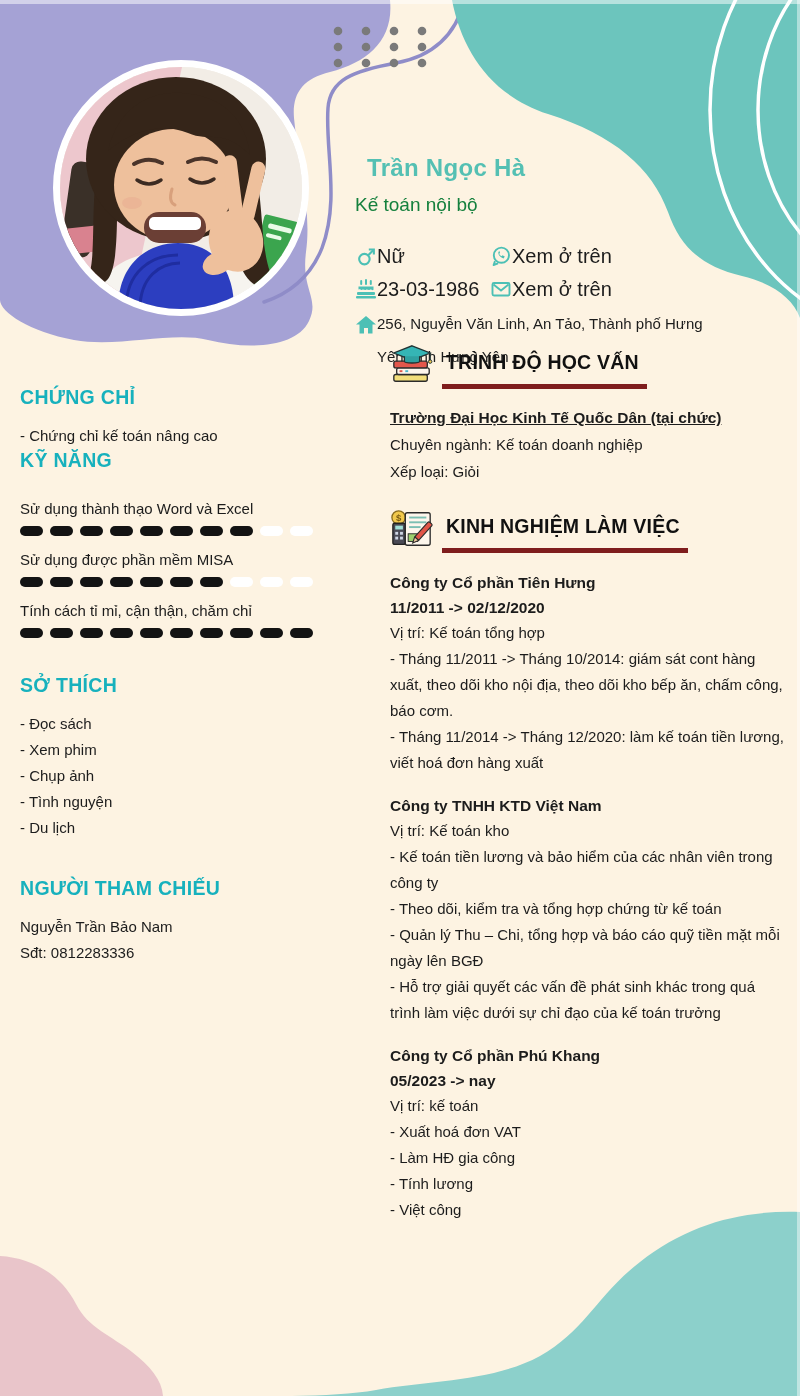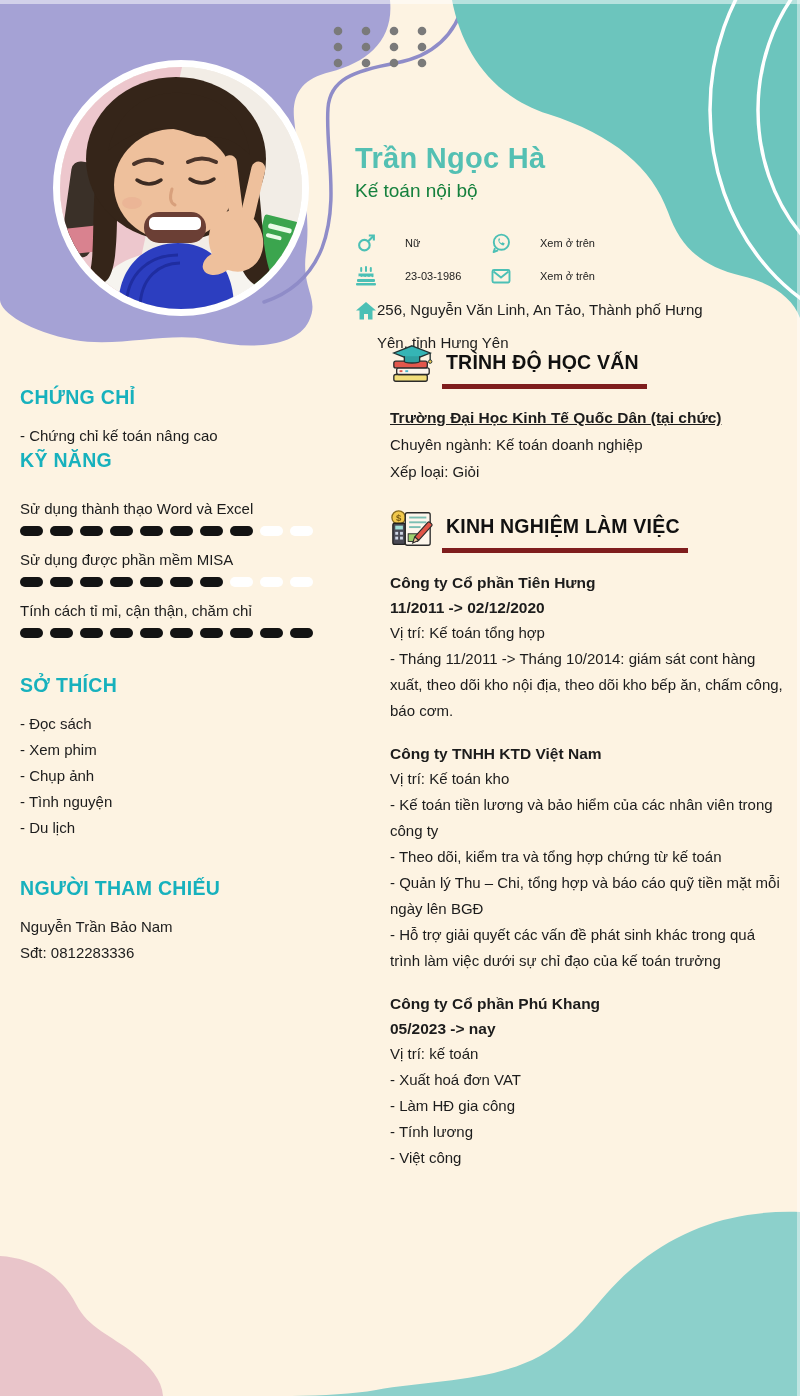--- a/index.html
+++ b/index.html
@@ -15,25 +15,25 @@
 
   
   .photo{
     position:absolute;left:53px;top:60px;width:242px;height:242px;
     border:7px solid #fff;border-radius:50%;overflow:hidden;z-index:2;background:#f2ede6;
   }
   .photo svg{display:block;}
 
   
   .hero{position:absolute;left:355px;top:142px;width:430px;z-index:3;}
-  .hero h1{margin:0;font-size:29px;line-height:1.15;font-weight:bold;color:#54c0b3;letter-spacing:.3px;}
+  .hero h1{margin:12px;font-size:24px;line-height:1.15;font-weight:bold;color:#54c0b3;letter-spacing:.3px;}
   .hero .subtitle{margin-top:5px;font-size:19px;color:#15803d;}
   .contact{margin-top:24px;}
   .c-row{display:flex;align-items:center;height:33px;}
-  .c-cell{display:flex;align-items:center;gap:28px;font-size:11px;}
+  .c-cell{display:flex;align-items:center;gap:0;font-size:20px;}
   .c-cell.first{width:135px;}
   .c-addr{display:flex;margin-top:1px;}
   .c-addr .icn{margin-top:7px;}
   .c-addr .txt{width:352px;font-size:15px;line-height:33px;}
   .icn{width:22px;height:22px;flex:0 0 22px;display:flex;align-items:center;justify-content:center;}
 
   
   .sidebar{position:absolute;left:20px;top:350px;width:322px;z-index:3;}
   .side-h{margin:0;font-size:19.5px;font-weight:bold;color:#17b1bd;letter-spacing:.3px;}
   .skills .side-h{margin-bottom:28px;}
@@ -342,20 +342,21 @@
           </svg>
         </span>
         <span class="sec-title">KINH NGHIỆM LÀM VIỆC</span>
       </div>
       <div>
           <div class="job">
             <div class="job-company">Công ty Cổ phần Tiên Hưng</div>
             <div class="job-period">11/2011 -&gt; 02/12/2020</div>
             <div class="job-position">Vị trí: Kế toán tổng hợp</div>
             <div class="job-detail">- Tháng 11/2011 -&gt; Tháng 10/2014: giám sát cont hàng xuất, theo dõi kho nội địa, theo dõi kho bếp ăn, chấm công, báo cơm.</div>
+            <div class="job-detail">- Tháng 11/2014 -&gt; Tháng 12/2020: làm kế toán tiền lương, viết hoá đơn hàng xuất</div>
           </div>
           <div class="job">
             <div class="job-company">Công ty TNHH KTD Việt Nam</div>
             <div class="job-position">Vị trí: Kế toán kho</div>
             <div class="job-detail">- Kế toán tiền lương và bảo hiểm của các nhân viên trong công ty</div>
             <div class="job-detail">- Theo dõi, kiểm tra và tổng hợp chứng từ kế toán</div>
             <div class="job-detail">- Quản lý Thu – Chi, tổng hợp và báo cáo quỹ tiền mặt mỗi ngày lên BGĐ</div>
             <div class="job-detail">- Hỗ trợ giải quyết các vấn đề phát sinh khác trong quá trình làm việc dưới sự chỉ đạo của kế toán trưởng</div>
           </div>
           <div class="job">

